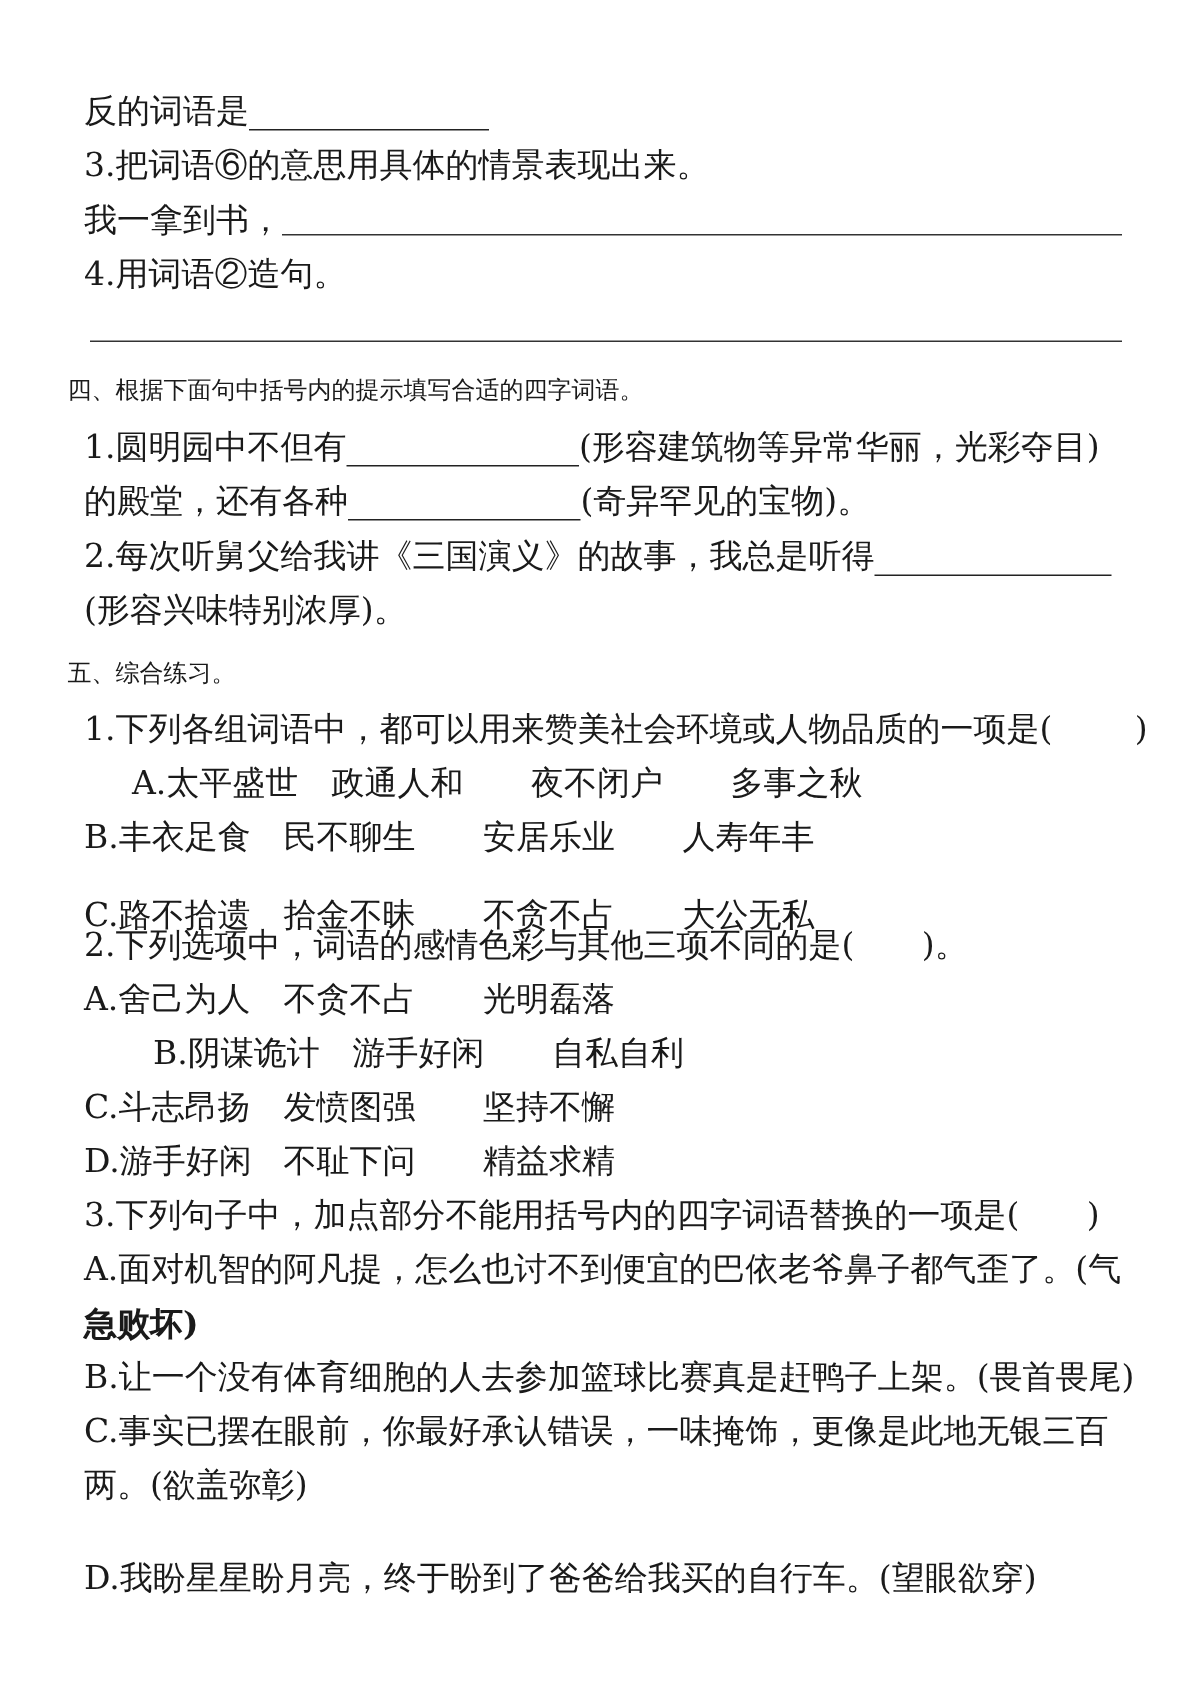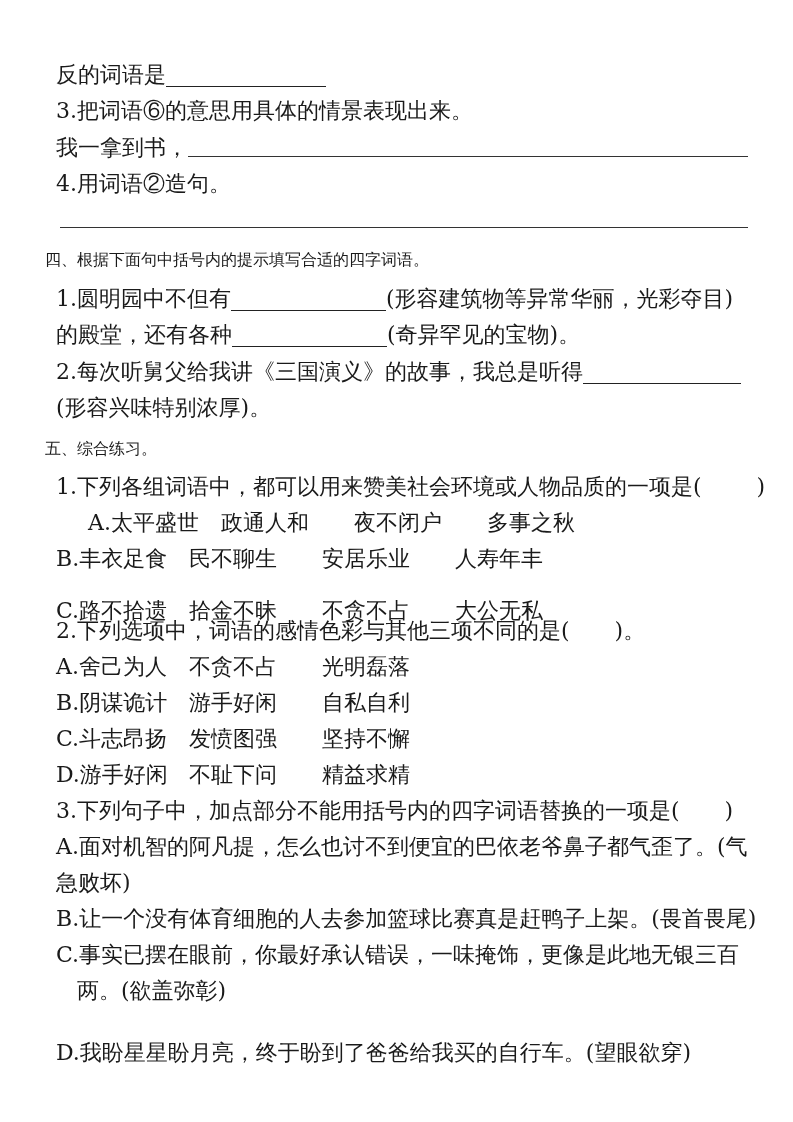--- a/index.html
+++ b/index.html
@@ -52,31 +52,31 @@
 <div class="line" style="top:583px;margin-top:16px;">
   <span class="opt">C.路不拾遗</span><span class="opt">拾金不昧</span><span class="opt">不贪不占</span><span class="opt">大公无私</span>
 </div>
 
 <div class="line" style="top:619px;">
   <span>2.下列选项中，词语的感情色彩与其他三项不同的是(</span><span style="display:inline-block;width:45px;"></span><span>)。</span>
 </div>
 <div class="line" style="top:655px;">
   <span class="opt">A.舍己为人</span><span class="opt">不贪不占</span><span class="opt">光明磊落</span>
 </div>
-<div class="line" style="top:691px;">
+<div class="line" style="top:691px;margin-left:46px;">
   <span class="opt">B.阴谋诡计</span><span class="opt">游手好闲</span><span class="opt">自私自利</span>
 </div>
 <div class="line" style="top:727px;">
   <span class="opt">C.斗志昂扬</span><span class="opt">发愤图强</span><span class="opt">坚持不懈</span>
 </div>
 <div class="line" style="top:763px;">
   <span class="opt">D.游手好闲</span><span class="opt">不耻下问</span><span class="opt">精益求精</span>
 </div>
 
 <div class="line" style="top:799px;">
   <span>3.下列句子中，加点部分不能用括号内的四字词语替换的一项是(</span><span style="display:inline-block;width:45px;"></span><span>)</span>
 </div>
 <div class="line" style="top:835px;">A.面对机智的阿凡提，怎么也讨不到便宜的巴依老爷鼻子都气歪了。(气</div>
-<div class="line" style="top:871px;">急败坏)</div>
+<div class="line" style="top:871px;font-weight:bold;">急败坏)</div>
 <div class="line" style="top:907px;">B.让一个没有体育细胞的人去参加篮球比赛真是赶鸭子上架。(畏首畏尾)</div>
 <div class="line" style="top:943px;">C.事实已摆在眼前，你最好承认错误，一味掩饰，更像是此地无银三百</div>
-<div class="line" style="top:979px;margin-left:21px;">两。(欲盖弥彰)</div>
+<div class="line" style="top:979px;">两。(欲盖弥彰)</div>
 <div class="line" style="top:1015px;margin-top:26px;">D.我盼星星盼月亮，终于盼到了爸爸给我买的自行车。(望眼欲穿)</div>
 
 </body></html>

